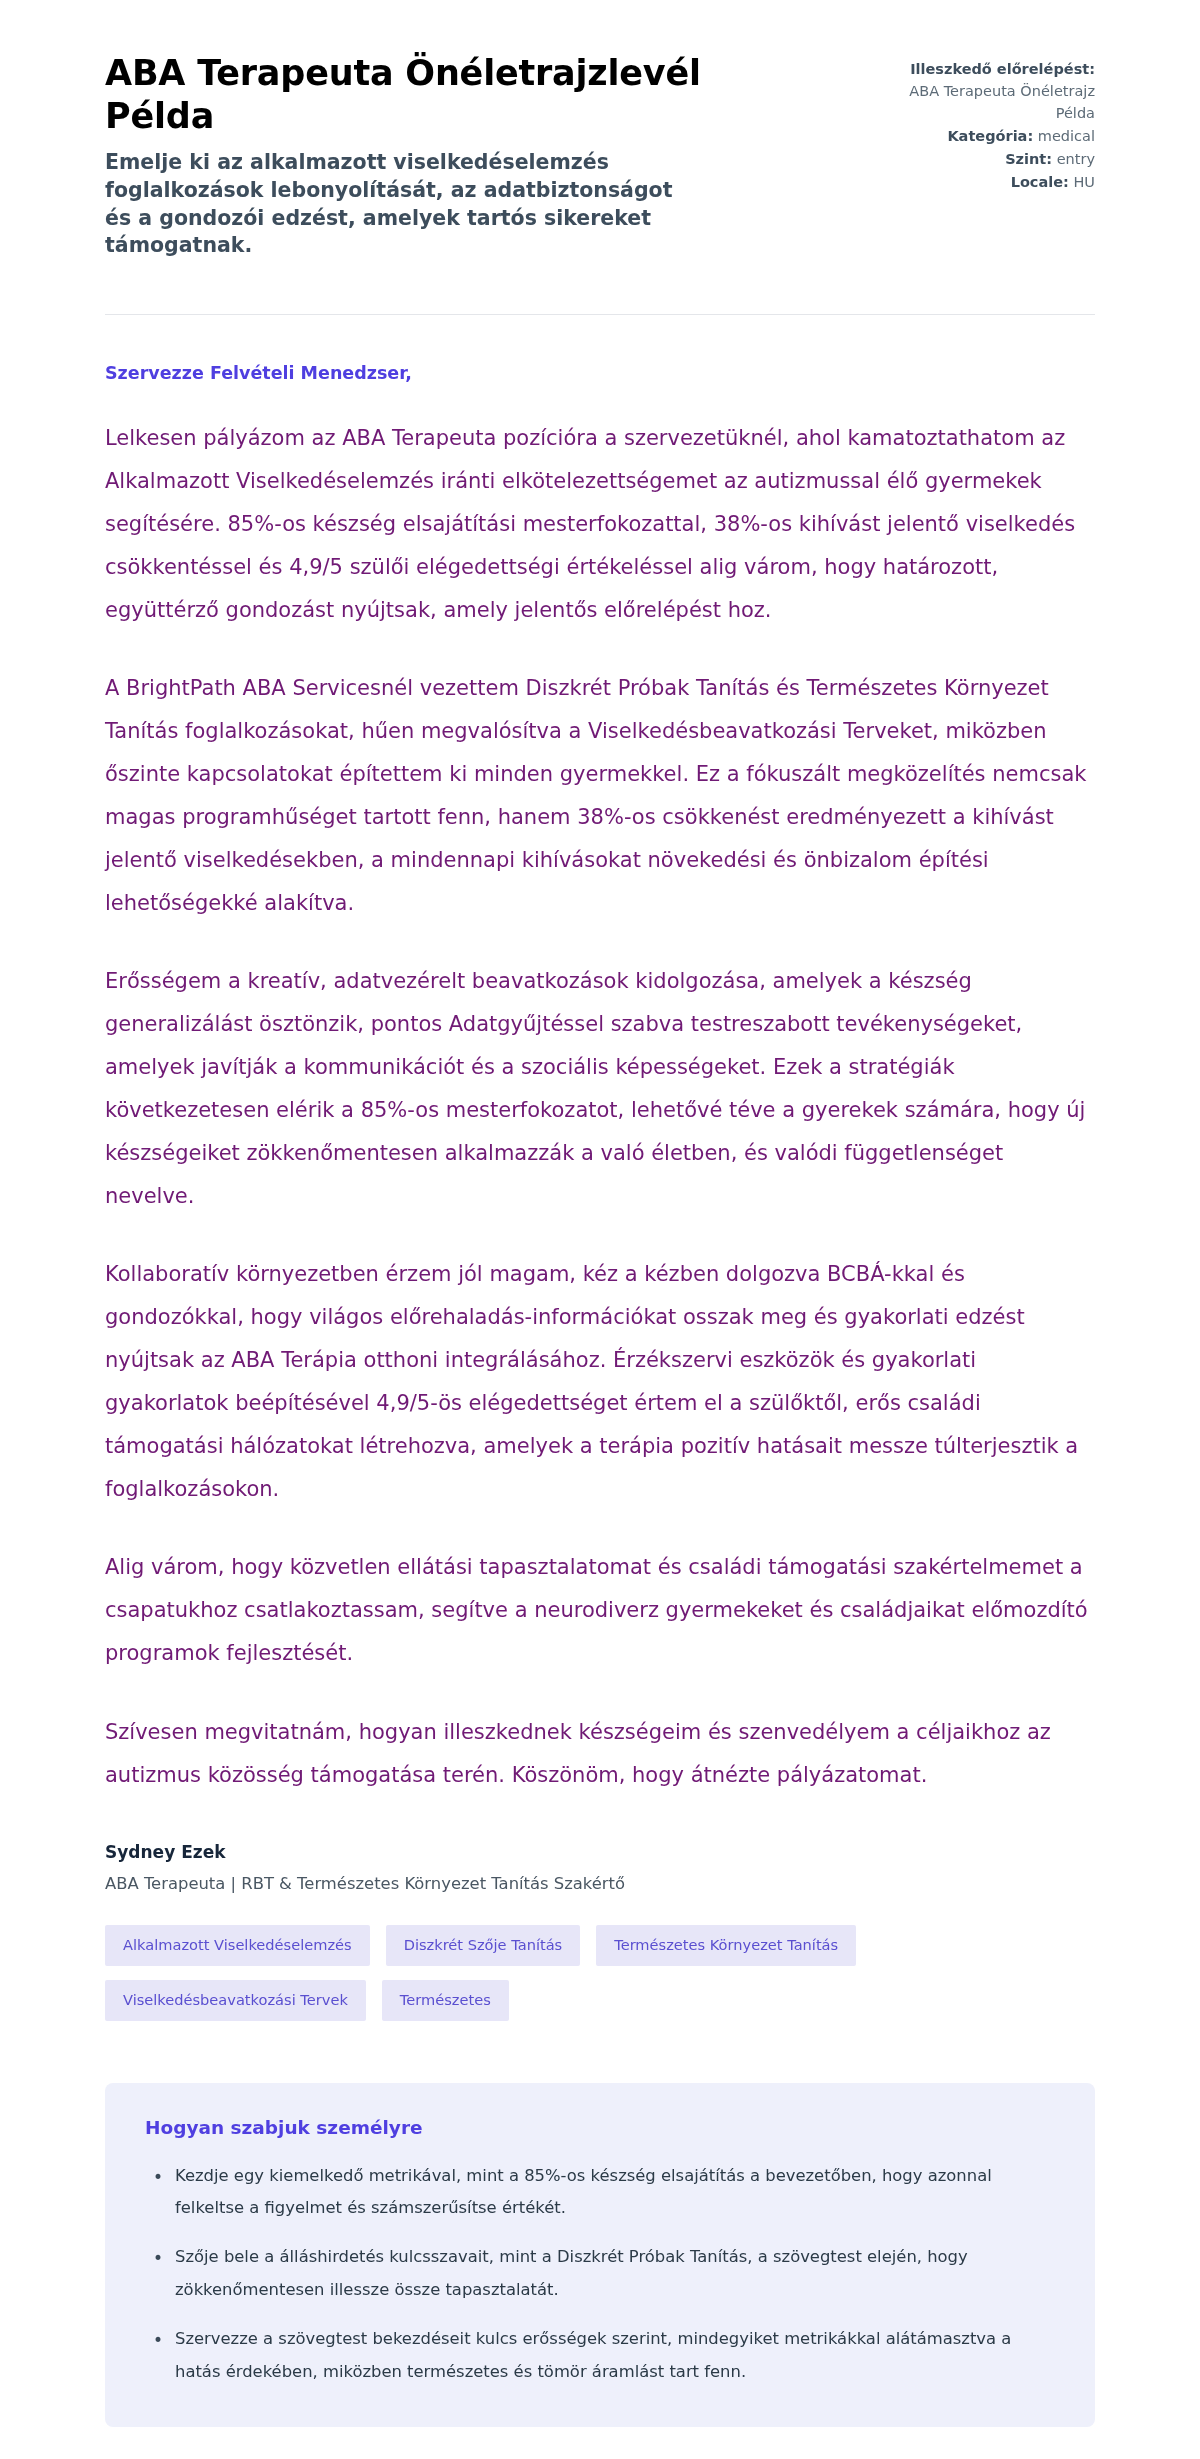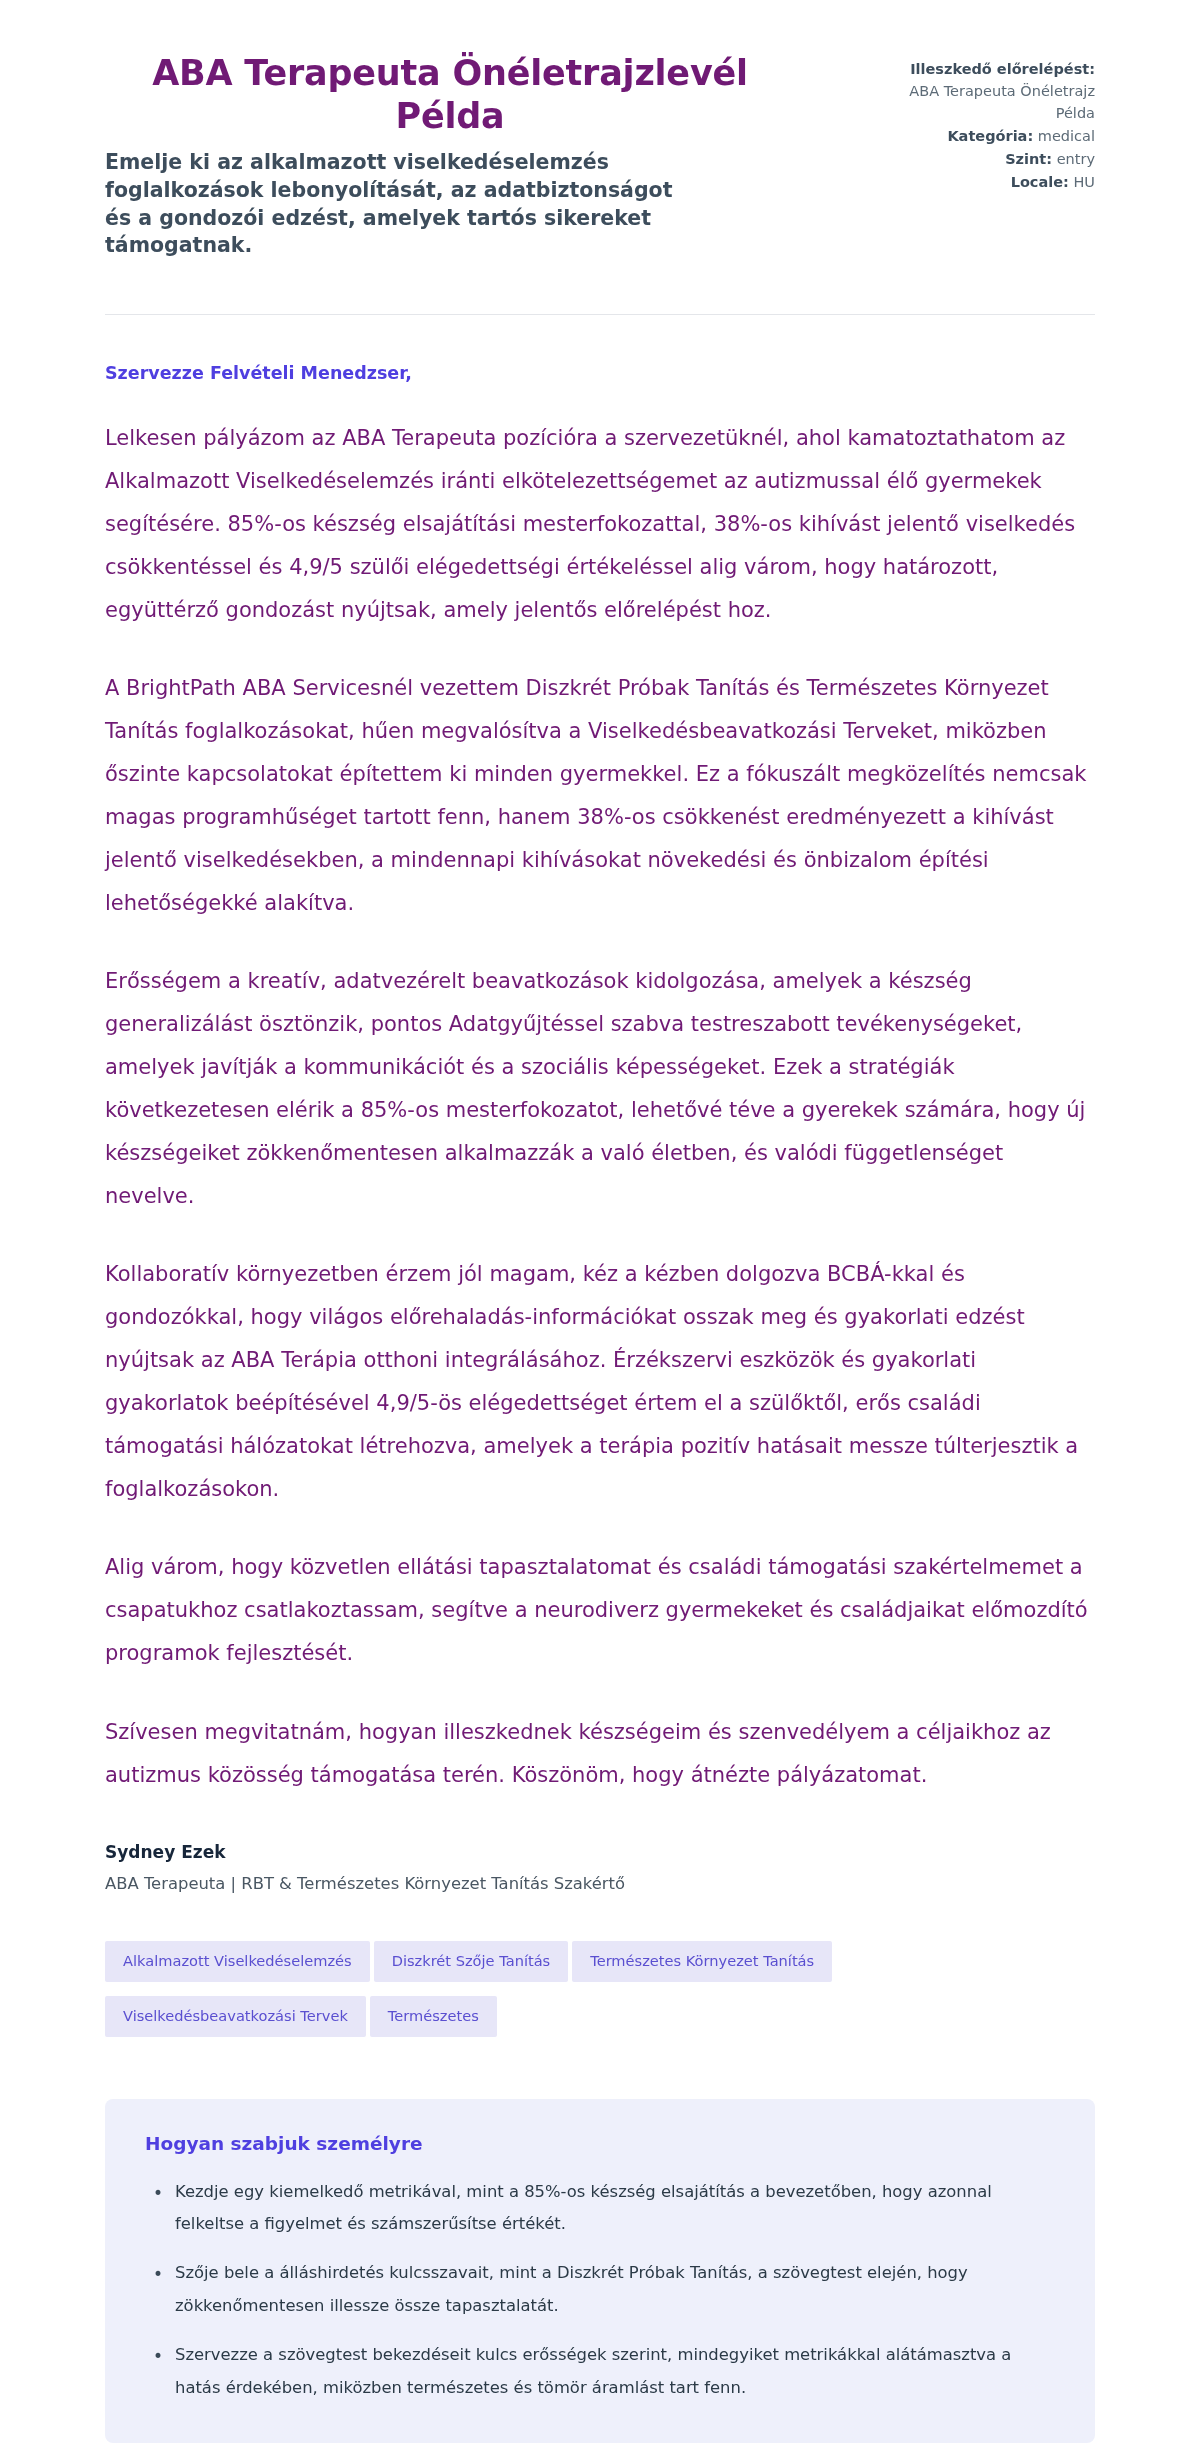--- a/index.html
+++ b/index.html
@@ -32,24 +32,23 @@
     gap: 40px;
   }
   .header-left {
     flex: 1 1 auto;
     max-width: 690px;
   }
   .doc-title {
     font-size: 35px;
     line-height: 1.24;
     font-weight: 700;
-    color: #701a75;
+    color: #000000;
     margin: 0 0 10px 0;
     letter-spacing: -0.2px;
-    text-align: center;
   }
   .doc-subtitle {
     font-size: 20.5px;
     line-height: 1.36;
     font-weight: 700;
     color: #3d4d5c;
     margin: 0;
     max-width: 600px;
   }
 
@@ -104,24 +103,24 @@
     margin: 0 0 12px 0;
   }
   .sig-role {
     font-size: 16.4px;
     color: #4a5763;
     margin: 0;
   }
 
   
   .tags {
-    margin-top: 48px;
+    margin-top: 32px;
     display: flex;
     flex-wrap: wrap;
-    gap: 14px 4px;
+    gap: 14px 16px;
     max-width: 900px;
   }
   .tag {
     background: #e7e6f8;
     color: #5a4fd0;
     font-size: 14.6px;
     line-height: 1;
     padding: 13px 18px;
     border-radius: 2px;
     white-space: nowrap;

